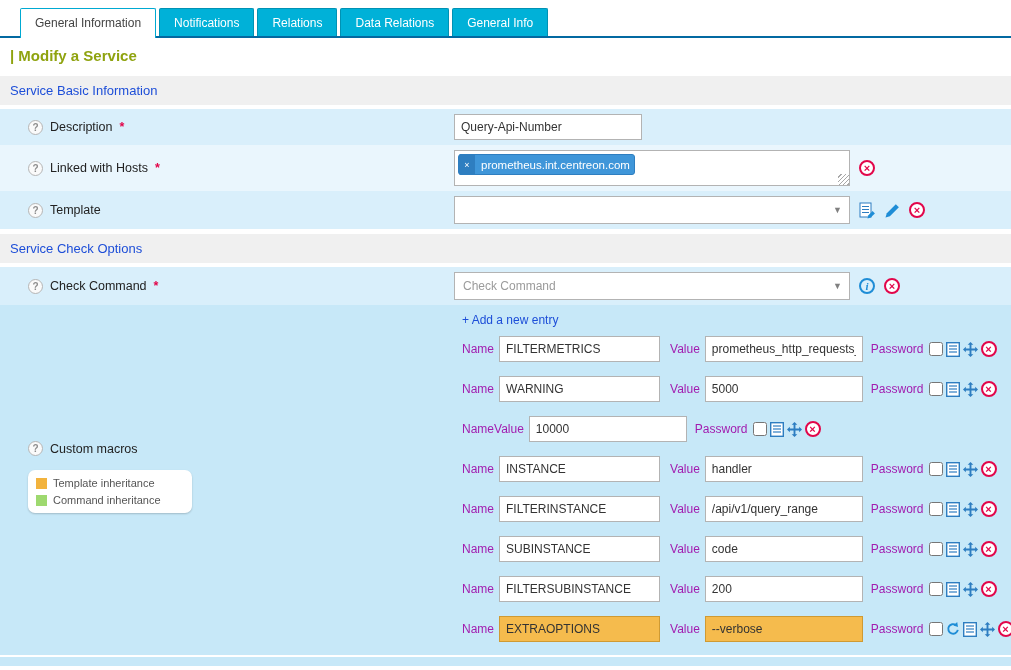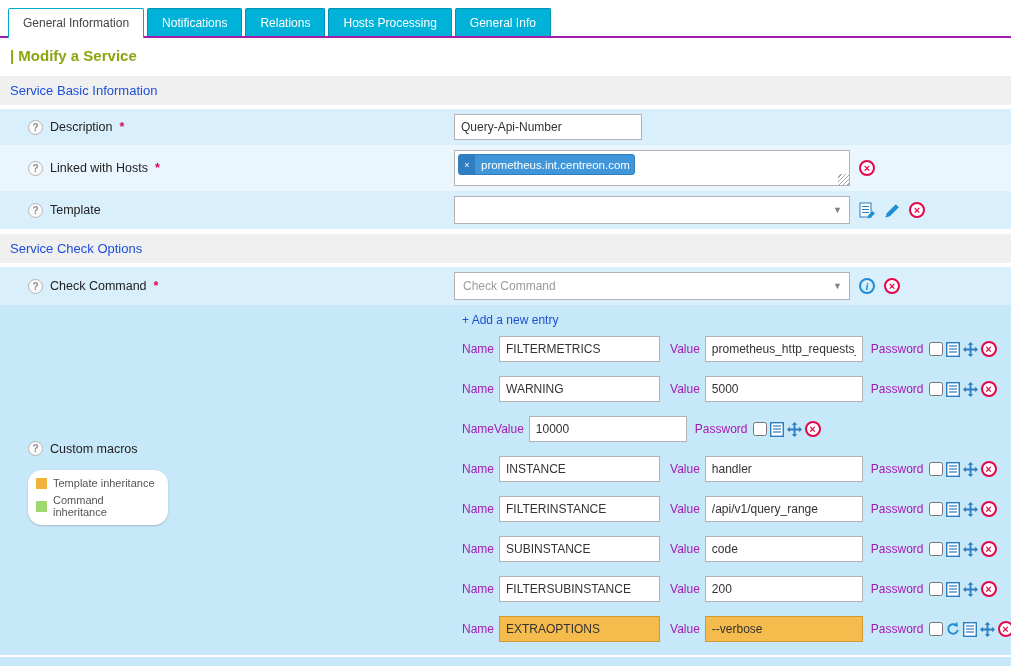--- a/index.html
+++ b/index.html
@@ -4,21 +4,21 @@
 <style>
   * { box-sizing: border-box; }
   html, body { margin: 0; padding: 0; }
   body {
     width: 1011px; height: 670px; overflow: hidden;
     background: #fff; color: #333;
     font-family: "Liberation Sans", sans-serif; font-size: 12px;
   }
 
   
-  .tabbar { display: flex; align-items: flex-end; gap: 3px; padding: 8px 8px 0; border-bottom: 2px solid #a21caf; }
+  .tabbar { display: flex; align-items: flex-end; gap: 3px; padding: 8px 20px 0; border-bottom: 2px solid #0369a1; }
   .tab {
     background: #00b1d8; border: 1px solid #0092b4; border-bottom: none;
     border-radius: 2px 2px 0 0; color: #fff; padding: 7px 14px 6px;
     font-size: 12px; cursor: pointer; white-space: nowrap;
   }
   .tab.active { background: #fff; border-color: #00a9d2; color: #444; margin-bottom: -2px; padding-bottom: 8px; }
 
   .page-title { color: #8fa30f; font-size: 15px; font-weight: bold; padding: 9px 10px 7px; }
 
   .section-header { background: #f0f0f0; color: #1d4ed8; font-size: 13px; padding: 7px 10px; margin: 5px 0 4px; }
@@ -79,21 +79,21 @@
     width: 16px; height: 16px; border-radius: 50%; border: 2px solid #1f8dd6; color: #1f8dd6;
     font-family: "Liberation Serif", serif; font-style: italic; font-weight: bold; font-size: 11px;
     display: inline-flex; align-items: center; justify-content: center; cursor: pointer; flex-shrink: 0;
   }
 
   
   .macros-section { background: #c7e8f8; display: flex; align-items: flex-start; }
   .macros-left { width: 454px; flex-shrink: 0; padding: 136px 0 0 28px; }
   .macros-label-line { display: flex; align-items: center; gap: 7px; font-size: 12.5px; color: #222; }
   .legend-box {
-    margin-top: 14px; width: 140px; background: #fff; border-radius: 14px; padding: 7px 8px;
+    margin-top: 14px; width: 164px; background: #fff; border-radius: 7px; padding: 7px 8px;
     display: flex; flex-direction: column; gap: 5px; box-shadow: 0 1px 2px rgba(0,0,0,0.2);
   }
   .legend-item { display: flex; align-items: center; gap: 6px; font-size: 11px; color: #555; }
   .legend-swatch { width: 11px; height: 11px; flex-shrink: 0; }
 
   .macros-right { flex: 1; padding: 4px 8px 6px 8px; }
   .add-entry { color: #1d4ed8; padding: 4px 0 2px; cursor: pointer; width: max-content; font-size: 12px; }
 
   .macro-row { display: flex; align-items: center; height: 40px; }
   .macro-row .lbl { color: #a21caf; flex-shrink: 0; }
@@ -110,21 +110,21 @@
 </style>
 </head>
 <body>
 
 <div class="app">
 
   <div class="tabbar">
       <div class="tab active">General Information</div>
       <div class="tab">Notifications</div>
       <div class="tab">Relations</div>
-      <div class="tab">Hosts Processing</div>
+      <div class="tab">Data Relations</div>
       <div class="tab">General Info</div>
     </div>
 
   <div class="page-title">| Modify a Service</div>
 
   <div class="section-header">Service Basic Information</div>
 
   <div class="form-row row-a">
     <div class="row-label">
       <span class="help-icon">?</span>

